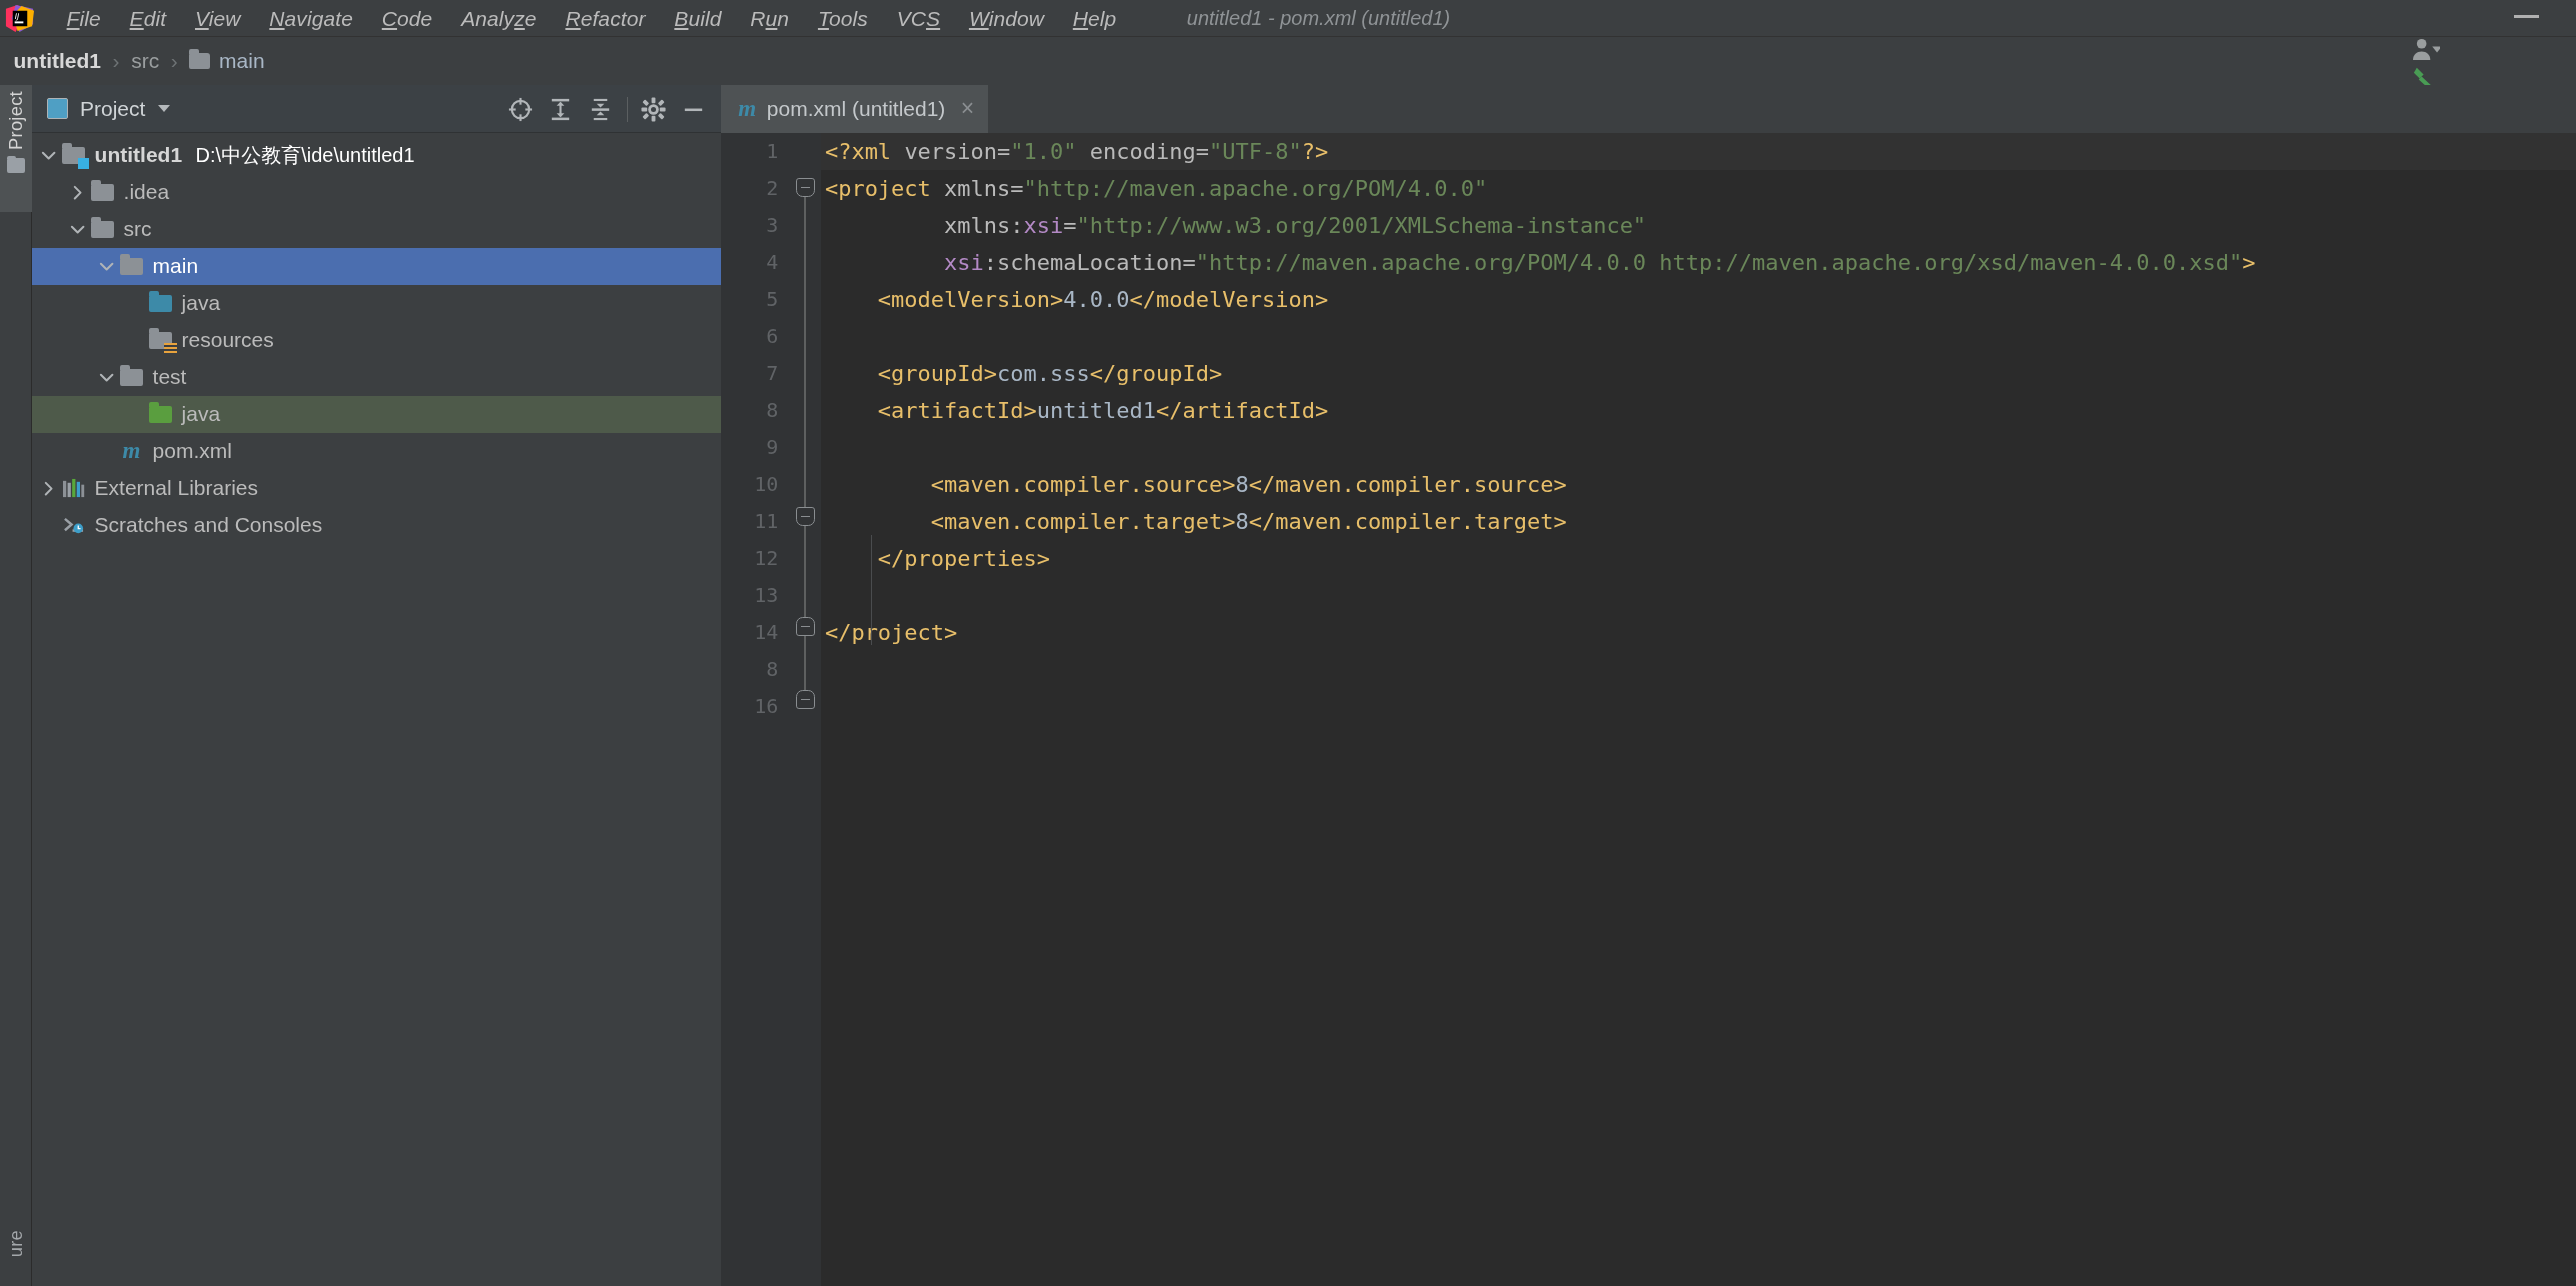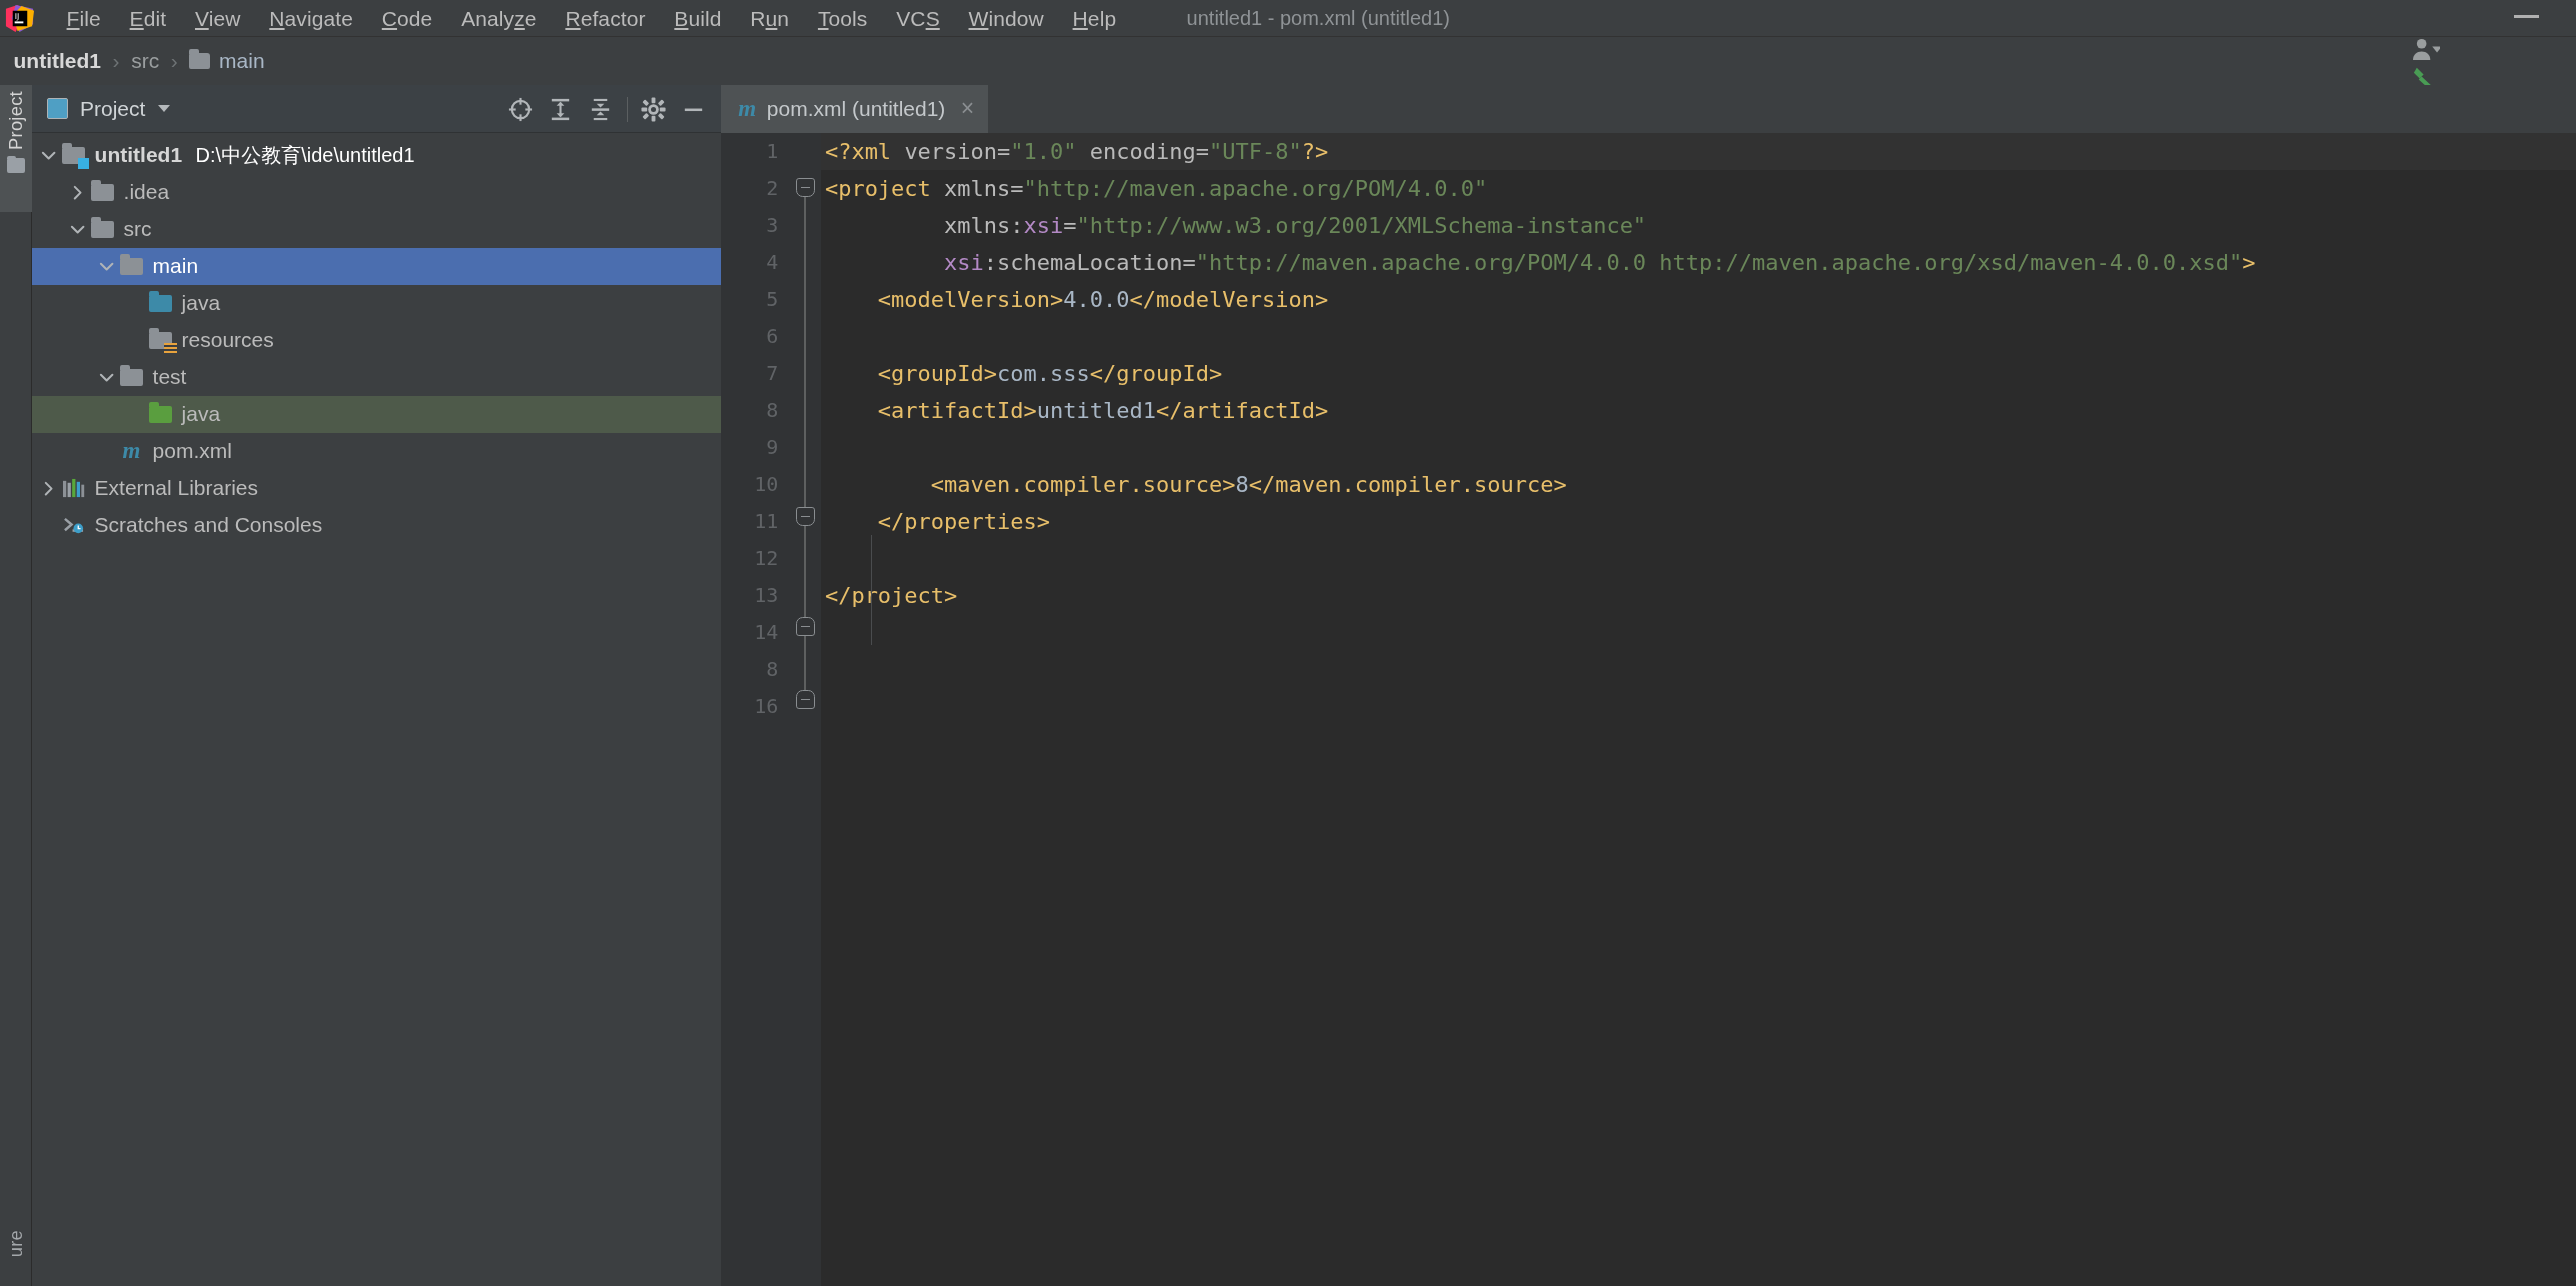--- a/index.html
+++ b/index.html
@@ -9,20 +9,21 @@
     font-family: "Liberation Sans", sans-serif;
     overflow: hidden;
   }
   #app { position: relative; width: 2576px; height: 1286px; background: #3c3f41; }
 
   
   .menubar {
     position: absolute; left: 0; top: 0; width: 2576px; height: 37px;
     background: #3c3f41; display: flex; align-items: center;
     border-bottom: 1px solid #323232;
+    font-style: italic;
   }
   .ij-logo { width: 31px; height: 31px; margin-left: 3.9px; margin-right: 17.3px; position: relative; flex: none; }
   .menu-item {
     color: #bbbbbb; font-size: 21px; padding: 1.9px 14.4px; white-space: nowrap;
     line-height: 29px; letter-spacing: 0.1px;
   }
   .menu-item u { text-decoration: underline; text-underline-offset: 1.9px; }
   .win-title {
     color: #8f9396; font-size: 20px; margin-left: 56px; white-space: nowrap;
   }
@@ -551,20 +552,21 @@
           <div class="cline cur"><span class="t">&lt;?xml </span><span class="a">version</span><span class="eq">=</span><span class="s">"1.0"</span><span class="a"> encoding</span><span class="eq">=</span><span class="s">"UTF-8"</span><span class="t">?&gt;</span></div>
           <div class="cline"><span class="t">&lt;project</span><span class="a"> xmlns</span><span class="eq">=</span><span class="s">"http://maven.apache.org/POM/4.0.0"</span></div>
           <div class="cline"><span class="a">         xmlns:</span><span class="p">xsi</span><span class="eq">=</span><span class="s">"http://www.w3.org/2001/XMLSchema-instance"</span></div>
           <div class="cline"><span class="p">         xsi</span><span class="a">:schemaLocation</span><span class="eq">=</span><span class="s">"http://maven.apache.org/POM/4.0.0 http://maven.apache.org/xsd/maven-4.0.0.xsd"</span><span class="t">&gt;</span></div>
           <div class="cline"><span class="t">    &lt;modelVersion&gt;</span><span class="v">4.0.0</span><span class="t">&lt;/modelVersion&gt;</span></div>
           <div class="cline"><span class="v"></span></div>
           <div class="cline"><span class="t">    &lt;groupId&gt;</span><span class="v">com.sss</span><span class="t">&lt;/groupId&gt;</span></div>
           <div class="cline"><span class="t">    &lt;artifactId&gt;</span><span class="v">untitled1</span><span class="t">&lt;/artifactId&gt;</span></div>
           <div class="cline"><span class="v"></span></div>
           <div class="cline"><span class="t">        &lt;maven.compiler.source&gt;</span><span class="v">8</span><span class="t">&lt;/maven.compiler.source&gt;</span></div>
+          <div class="cline"><span class="t">        &lt;maven.compiler.target&gt;</span><span class="v">8</span><span class="t">&lt;/maven.compiler.target&gt;</span></div>
           <div class="cline"><span class="t">    &lt;/properties&gt;</span></div>
           <div class="cline"><span class="v"></span></div>
           <div class="cline"><span class="t">&lt;/project&gt;</span></div>
           <div class="indent-guide" style="left: 50px; top: 402px; height: 110px;"></div>
         </div>
     </div>
   </div>
 
 </div>
 

